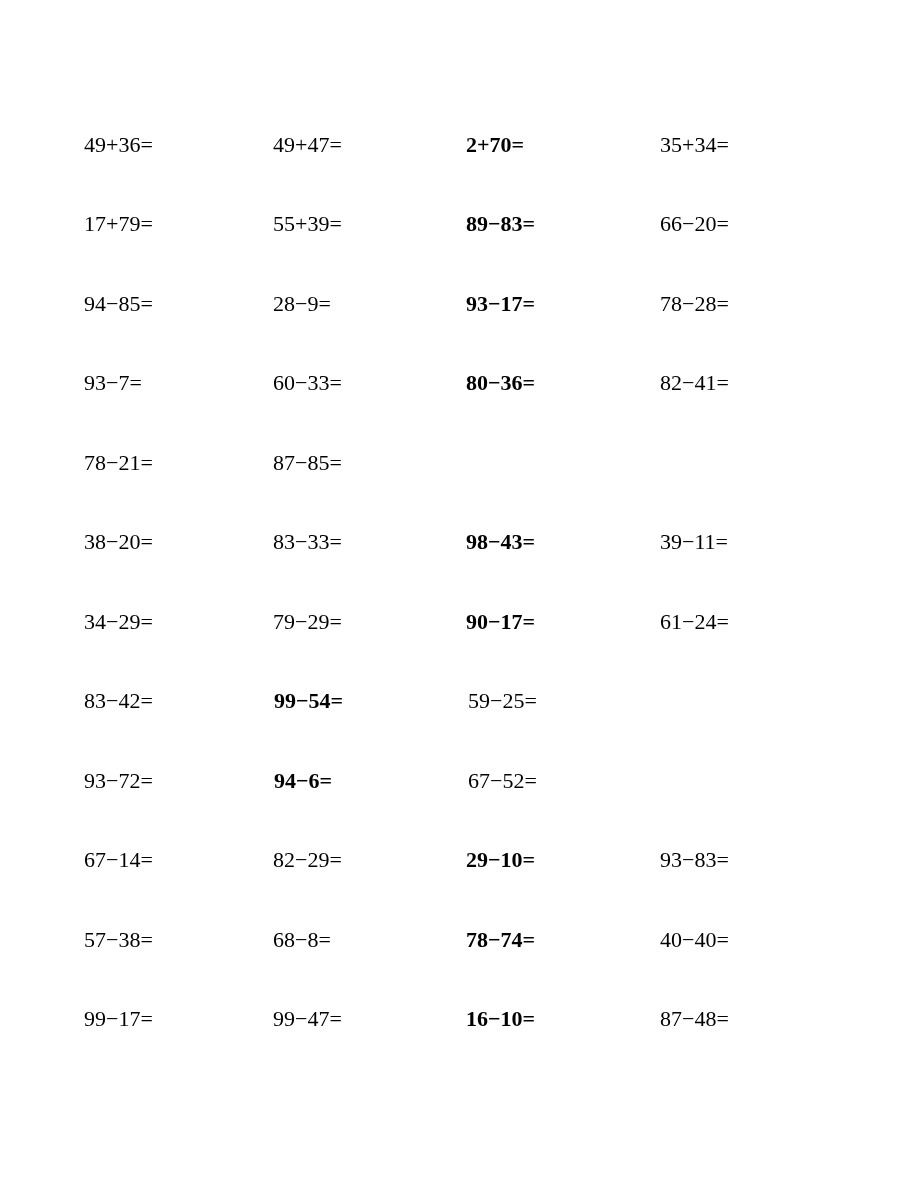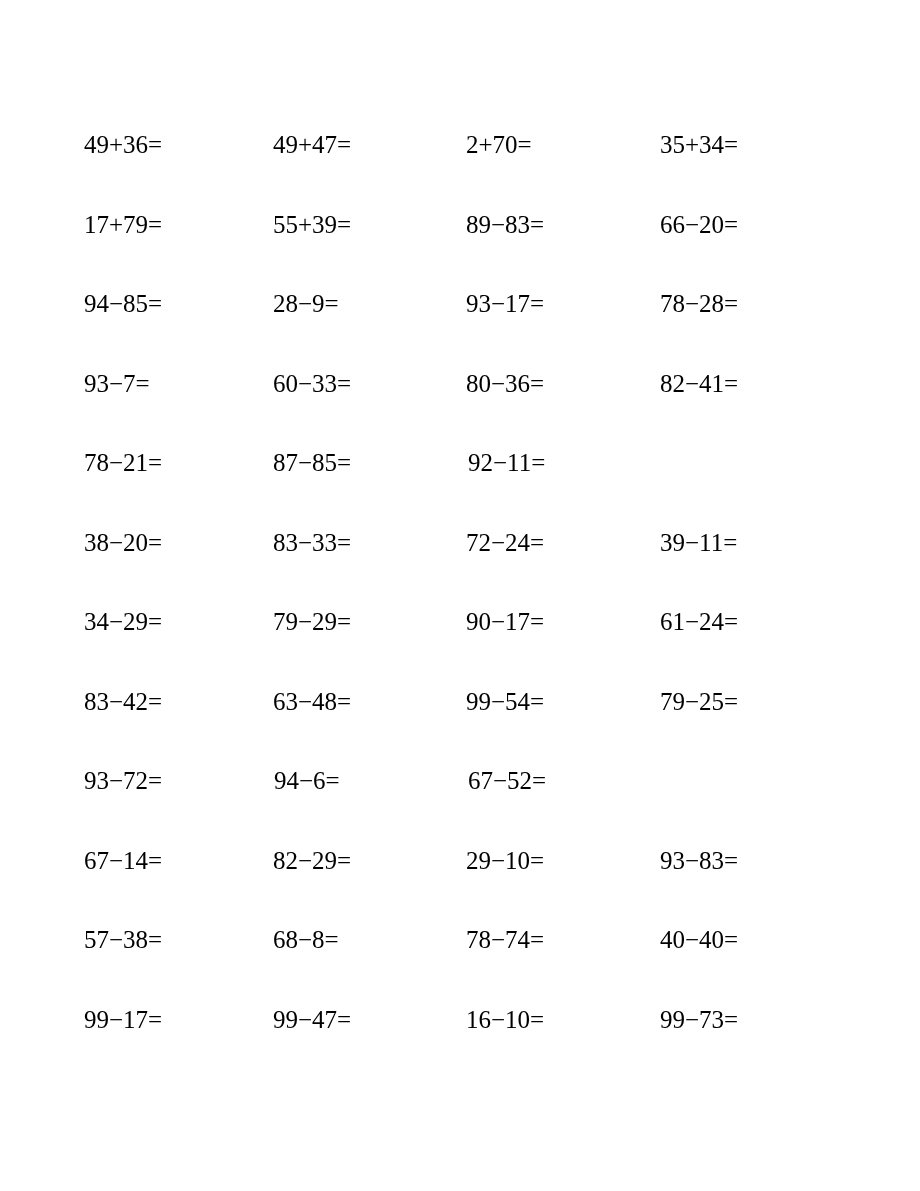--- a/index.html
+++ b/index.html
@@ -30,29 +30,29 @@
     flex-direction: row;
     height: 79.5px;
     align-items: center;
   }
   .problem-cell {
     width: 192px;
     box-sizing: border-box;
     display: flex;
     align-items: center;
     font-family: "Liberation Serif", "DejaVu Serif", serif;
-    font-size: 25px;
+    font-size: 22px;
     line-height: 1;
     color: #000000;
     letter-spacing: 0px;
     white-space: nowrap;
   }
   .problem-cell.col-1 { padding-left: 84px; }
   .problem-cell.col-2 { padding-left: 81px; }
-  .problem-cell.col-3 { padding-left: 82px; }
+  .problem-cell.col-3 { padding-left: 82px; font-weight: bold; }
   .problem-cell.col-4 { padding-left: 84px; }
   .expr {
     display: inline-block;
   }
 </style>
 </head>
 <body>
 
 <div class="page">
   <div class="worksheet-grid">
@@ -117,34 +117,31 @@
         </div>
     </div>
 
     <div class="problem-row">
       <div class="problem-cell col-1">
           <span class="expr">78−21=</span>
         </div>
       <div class="problem-cell col-2">
           <span class="expr">87−85=</span>
         </div>
-      <div class="problem-cell col-4">
-          <span class="expr">92−11=</span>
-        </div>
     </div>
 
     <div class="problem-row">
       <div class="problem-cell col-1">
           <span class="expr">38−20=</span>
         </div>
       <div class="problem-cell col-2">
           <span class="expr">83−33=</span>
         </div>
       <div class="problem-cell col-3">
-          <span class="expr">72−24=</span>
+          <span class="expr">98−43=</span>
         </div>
       <div class="problem-cell col-4">
           <span class="expr">39−11=</span>
         </div>
     </div>
 
     <div class="problem-row">
       <div class="problem-cell col-1">
           <span class="expr">34−29=</span>
         </div>
@@ -156,28 +153,25 @@
         </div>
       <div class="problem-cell col-4">
           <span class="expr">61−24=</span>
         </div>
     </div>
 
     <div class="problem-row">
       <div class="problem-cell col-1">
           <span class="expr">83−42=</span>
         </div>
-      <div class="problem-cell col-2">
-          <span class="expr">63−48=</span>
-        </div>
       <div class="problem-cell col-3">
           <span class="expr">99−54=</span>
         </div>
       <div class="problem-cell col-4">
-          <span class="expr">79−25=</span>
+          <span class="expr">59−25=</span>
         </div>
     </div>
 
     <div class="problem-row">
       <div class="problem-cell col-1">
           <span class="expr">93−72=</span>
         </div>
       <div class="problem-cell col-3">
           <span class="expr">94−6=</span>
         </div>
@@ -220,18 +214,18 @@
       <div class="problem-cell col-1">
           <span class="expr">99−17=</span>
         </div>
       <div class="problem-cell col-2">
           <span class="expr">99−47=</span>
         </div>
       <div class="problem-cell col-3">
           <span class="expr">16−10=</span>
         </div>
       <div class="problem-cell col-4">
-          <span class="expr">99−73=</span>
+          <span class="expr">87−48=</span>
         </div>
     </div>
 
   </div>
 </div>
 
 </body></html>

